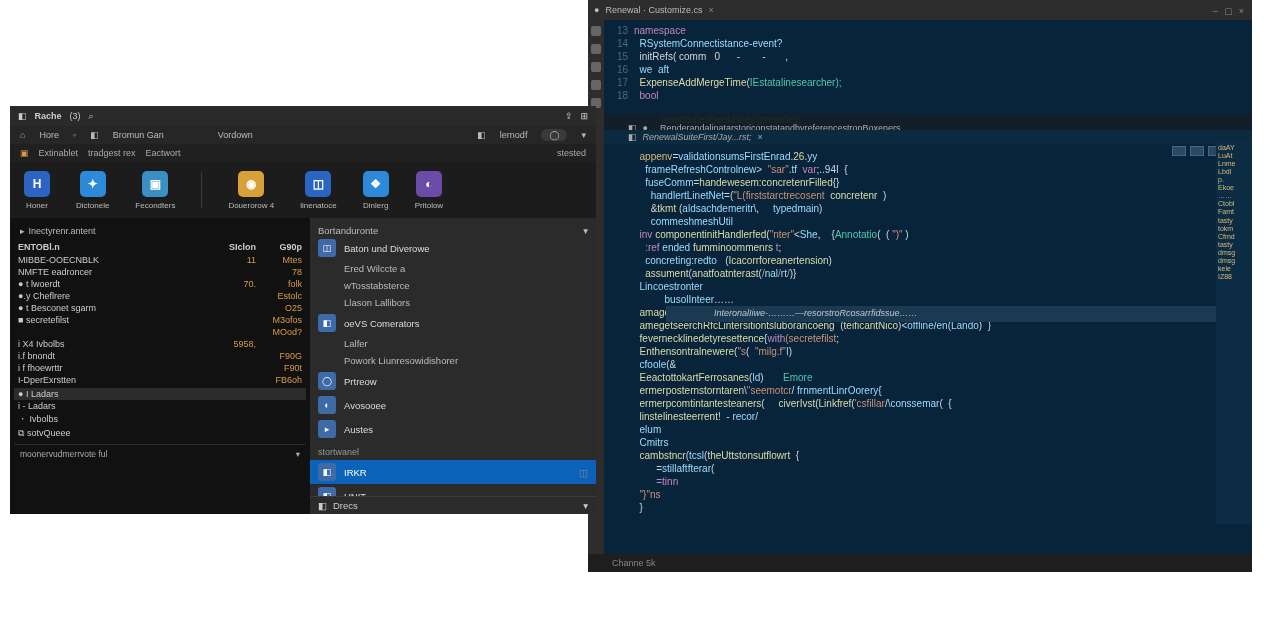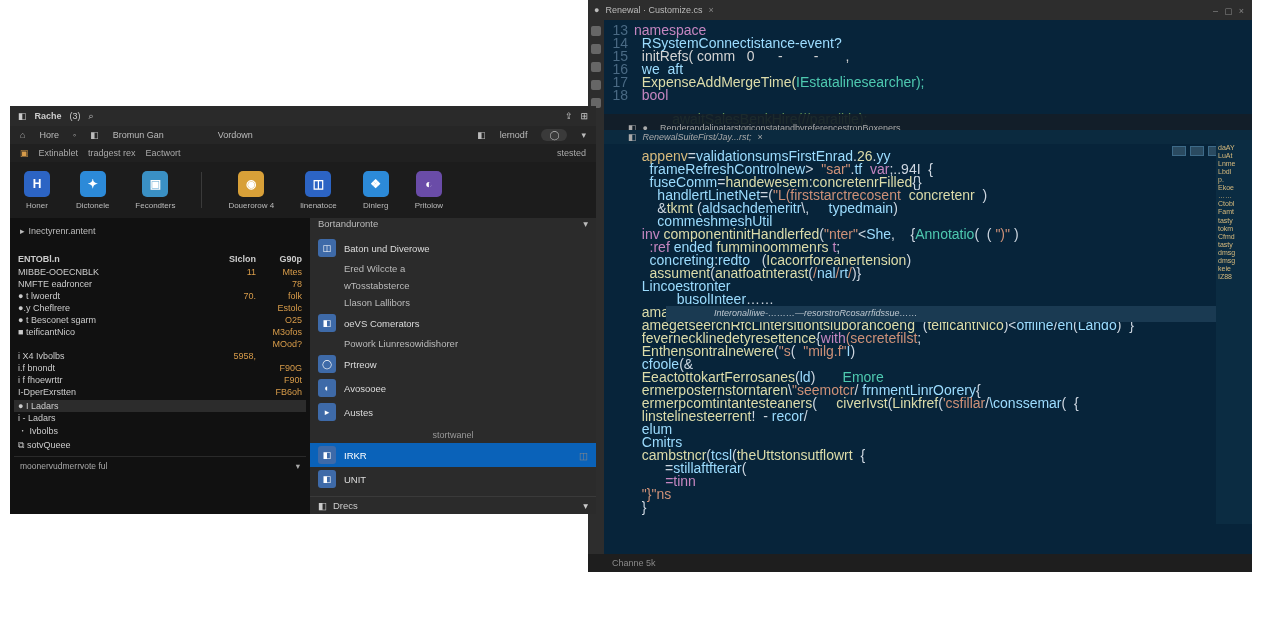--- a/index.html
+++ b/index.html
@@ -7,21 +7,21 @@
 
 
 .editor{position:absolute;left:588px;top:0;width:664px;height:572px;background:#1e1e1e;display:flex;flex-direction:column;}
 .editor-title{height:20px;background:#2d2d2d;display:flex;align-items:center;padding:0 6px;color:#bbb;font-size:9px;}
 .editor-title .wc{display:flex;gap:4px;margin-left:auto;}
 .wc span{width:9px;height:9px;display:inline-block;text-align:center;color:#888;}
 .editor-main{flex:1;display:flex;min-height:0;}
 .act-bar{width:16px;background:#2d2d2d;display:flex;flex-direction:column;gap:8px;padding-top:6px;align-items:center;}
 .act-bar span{width:10px;height:10px;background:#666;border-radius:2px;}
 .code-area{flex:1;background:#07243a;position:relative;overflow:hidden;}
-.code-pane{position:absolute;left:0;right:0;padding:4px 8px;font-family:Consolas,monospace;font-size:14px;line-height:13px;white-space:pre;color:#cdd6e0;}
+.code-pane{position:absolute;left:0;right:0;padding:4px 8px;font-family:Consolas,monospace;font-size:10px;line-height:13px;white-space:pre;color:#cdd6e0;}
 .code-pane .ln{display:flex;}
 .code-pane .gut{width:22px;color:#4a6a84;flex-shrink:0;text-align:right;padding-right:6px;}
 .kw{color:#c586c0;} .str{color:#ce9178;} .fn{color:#dcdcaa;} .ty{color:#4ec9b0;} .cm{color:#6a9955;margin-top:24px;} .id{color:#9cdcfe;} .op{color:#d4d4d4;} .pr{color:#d7ba7d;}
 .tab-bar{position:absolute;left:0;right:0;top:94px;height:28px;background:rgba(20,30,40,.9);display:flex;align-items:center;padding:0 24px;gap:6px;color:#aaa;font-size:9px;}
 .tab-bar .tb{padding:2px 6px;}
 .minimap{position:absolute;right:0;top:120px;bottom:30px;width:36px;background:#0b2c42;display:flex;flex-direction:column;gap:1px;padding:4px 2px;font-size:7px;color:#d7ba7d;overflow:hidden;}
 .minimap div{white-space:nowrap;}
 .code-scrolled{top:126px;}
 .hint-pop{position:absolute;left:62px;top:286px;height:16px;width:560px;background:#1a3a52;color:#bfc8d0;font-size:9px;padding:2px 48px;font-style:italic;}
 .status-bar{height:18px;background:#1e1e1e;color:#888;font-size:9px;display:flex;align-items:center;padding:0 24px;}
@@ -34,37 +34,37 @@
 .toolbar .pill{background:#3a3a3a;border-radius:8px;padding:1px 8px;}
 .tabrow{height:18px;background:#202020;display:flex;align-items:center;padding:0 10px;gap:10px;color:#aaa;font-size:9px;}
 .tiles{height:56px;background:#1c1c1c;display:flex;align-items:center;padding:4px 14px;gap:26px;}
 .tile{display:flex;flex-direction:column;align-items:center;gap:4px;font-size:8px;color:#bbb;}
 .tile .tico{width:26px;height:26px;border-radius:5px;display:flex;align-items:center;justify-content:center;color:#fff;font-size:12px;font-weight:bold;}
 .divider{width:1px;height:36px;background:#3a3a3a;}
 .body-row{flex:1;display:flex;min-height:0;}
 
 .tree{width:300px;background:#111;padding:4px 4px 0 4px;overflow:hidden;font-size:9px;}
 .tree .loc{padding:4px 6px;color:#bbb;display:flex;align-items:center;gap:4px;}
-.tree-head{display:flex;padding:2px 4px;color:#ccc;font-weight:bold;margin-top:12px;}
+.tree-head{display:flex;padding:2px 4px;color:#ccc;font-weight:bold;}
 .tree-head span:first-child{flex:1;}
 .tree-head .c2{width:40px;text-align:right;} .tree-head .c3{width:46px;text-align:right;}
 .trow{display:flex;padding:1px 4px;color:#ccc;}
 .trow .nm{flex:1;display:flex;gap:4px;overflow:hidden;}
 .trow .c2{width:40px;text-align:right;color:#d89c4a;}
 .trow .c3{width:46px;text-align:right;color:#d89c4a;}
 .trow.hl{background:#2c2c2c;}
 .tree-status{height:18px;border-top:1px solid #2a2a2a;display:flex;align-items:center;justify-content:space-between;padding:0 6px;color:#aaa;font-size:8.5px;margin-top:4px;}
 
 .menu{flex:1;background:#2b2b2b;display:flex;flex-direction:column;font-size:9.5px;}
-.menu-head{height:18px;display:flex;align-items:flex-start;padding:0 8px;color:#bbb;justify-content:space-between;}
+.menu-head{height:18px;display:flex;align-items:flex-end;padding:0 8px;color:#bbb;justify-content:space-between;}
 .menu-list{flex:1;overflow:hidden;}
 .mi{display:flex;align-items:center;gap:8px;padding:3px 8px;color:#ddd;}
 .mi .mico{width:18px;height:18px;border-radius:3px;background:#3e6aa8;display:flex;align-items:center;justify-content:center;font-size:9px;color:#fff;}
 .mi.sub{padding-left:34px;color:#bbb;}
-.mi.hdr{color:#999;font-size:9px;padding-top:6px;justify-content:center;}
+.mi.hdr{color:#999;font-size:9px;padding-top:6px;}
 .mi.sel{background:#0a62b9;color:#fff;}
 .mi .r{margin-left:auto;color:#888;}
 .menu-foot{height:18px;border-top:1px solid #3a3a3a;display:flex;align-items:center;padding:0 8px;gap:6px;color:#ccc;}
 .menu-foot .end{margin-left:auto;}
 
 
 .panel-ico{position:absolute;right:30px;top:126px;display:flex;gap:4px;}
 .panel-ico span{width:14px;height:10px;background:#2a4a60;border:1px solid #3d6a88;}
 </style>
 </head>
@@ -226,21 +226,21 @@
             <span class="nm">●.у Cheflrere</span>
             <span class="c2"></span>
             <span class="c3">Estolc</span>
           </div>
           <div class="trow">
             <span class="nm">●  t  Besconet sgarm</span>
             <span class="c2"></span>
             <span class="c3">O25</span>
           </div>
           <div class="trow">
-            <span class="nm">■   teificantNico</span>
+            <span class="nm">■   secretefilst</span>
             <span class="c2"></span>
             <span class="c3">M3ofos</span>
           </div>
           <div class="trow">
             <span class="nm"></span>
             <span class="c2"></span>
             <span class="c3">MOod?</span>
           </div>
           <div class="trow">
             <span class="nm">i X4 Ivbolbs</span>
@@ -308,20 +308,23 @@
           </div>
           <div class="mi sub">
             <span>wTosstabsterce</span>
           </div>
           <div class="mi sub">
             <span>Llason Lallibors</span>
           </div>
           <div class="mi">
             <span class="mico">◧</span>
             <span>oeVS Comerators</span>
+          </div>
+          <div class="mi sub">
+            <span>Lalfer</span>
           </div>
           <div class="mi sub">
             <span>Powork Liunresowidishorer</span>
           </div>
           <div class="mi">
             <span class="mico">◯</span>
             <span>Prtreow</span>
           </div>
           <div class="mi">
             <span class="mico">◐</span>

